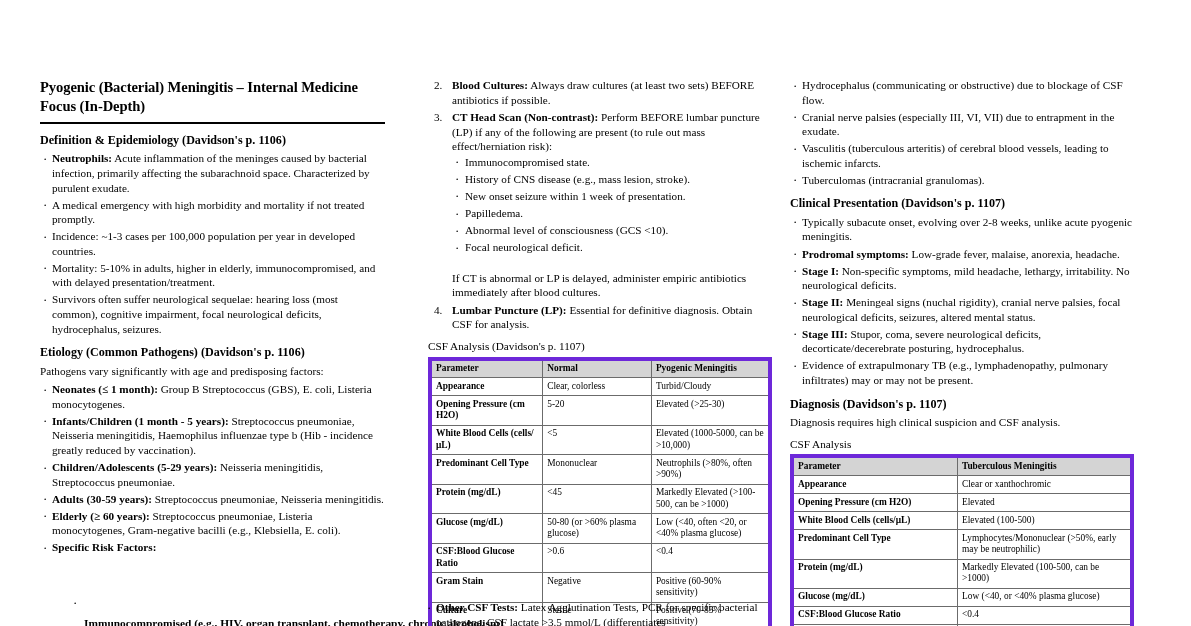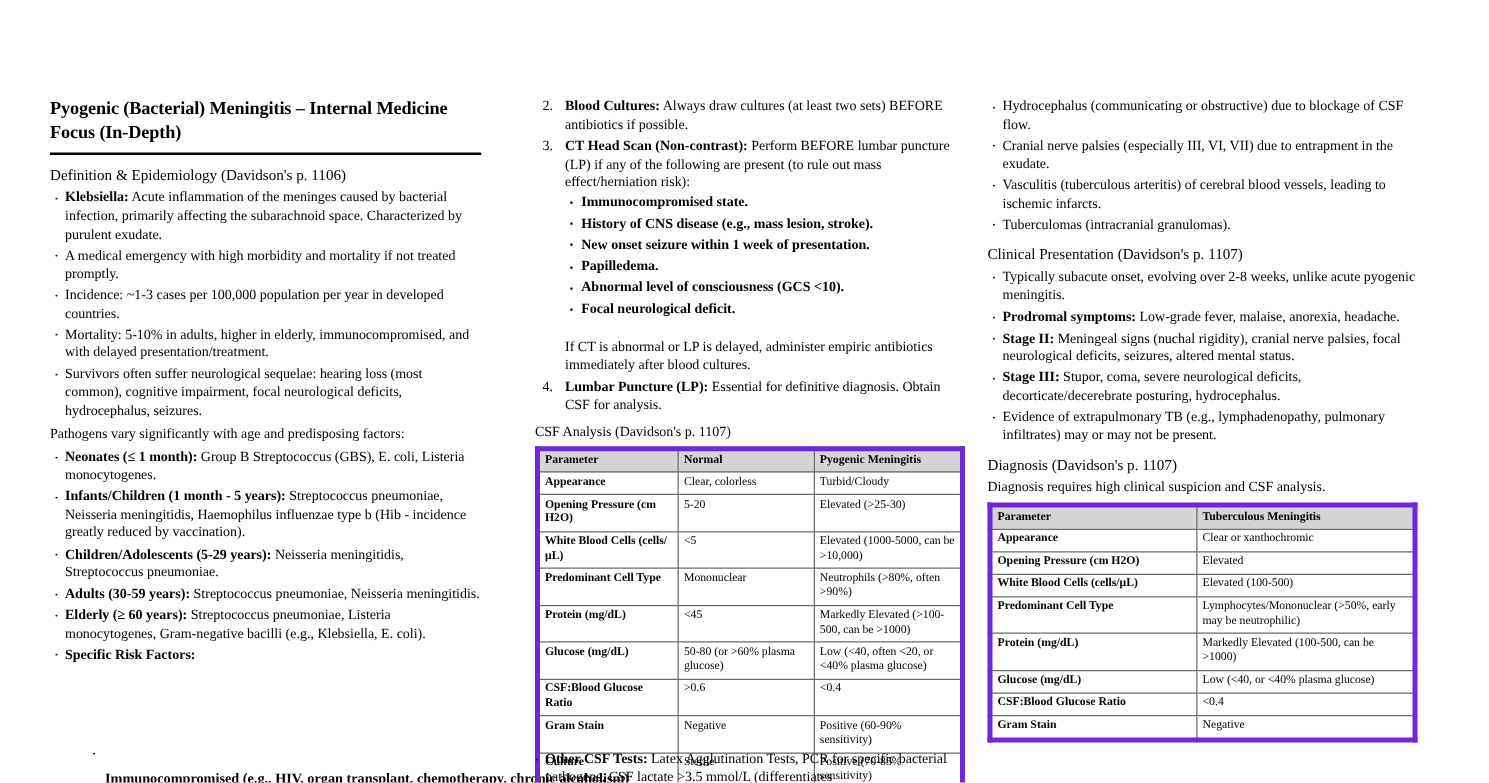--- a/index.html
+++ b/index.html
@@ -37,21 +37,21 @@
   }
   .title-rule {
     border: 0;
     border-top: 2.2px solid #000;
     margin: 0 0 9px 0;
     width: 345px;
   }
 
   h2.sec {
     font-size: 12.1px;
-    font-weight: normal;
+    font-weight: bold;
     margin: 9px 0 3px 0;
     line-height: 1.28;
   }
   h2.sec:first-child { margin-top: 0; }
 
   p.para {
     margin: 0 0 4px 0;
     line-height: 1.30;
   }
 
@@ -69,21 +69,21 @@
   ul.bul > li::before {
     content: "\00B7";
     position: absolute;
     left: 3px; top: -0.5px;
     font-size: 13px;
     line-height: 1.30;
   }
   ul.bul.sub {
     margin: 1px 0 1px 0;
   }
-  ul.bul.sub > li { padding-left: 13px; font-weight: bold; }
+  ul.bul.sub > li { padding-left: 13px; }
 
   ol.num {
     list-style: none;
     margin: 0 0 4px 0;
     padding: 0;
     counter-reset: numitem var(--start, 0);
   }
   ol.num > li {
     position: relative;
     padding-left: 24px;
@@ -167,27 +167,28 @@
 
 <div class="page">
 
   <div class="col col-left">
 
     <h1 class="doc-title">Pyogenic (Bacterial) Meningitis – Internal Medicine Focus (In-Depth)</h1>
     <hr class="title-rule">
 
     <h2 class="sec">Definition &amp; Epidemiology (Davidson's p. 1106)</h2>
     <ul class="bul">
-      <li><b class="b">Klebsiella:</b><span> Acute inflammation of the meninges caused by bacterial infection, primarily affecting the subarachnoid space. Characterized by purulent exudate.</span></li>
+      <li><b class="b">Neutrophils:</b><span> Acute inflammation of the meninges caused by bacterial infection, primarily affecting the subarachnoid space. Characterized by purulent exudate.</span></li>
       <li><span>A medical emergency with high morbidity and mortality if not treated promptly.</span></li>
       <li><span>Incidence: ~1-3 cases per 100,000 population per year in developed countries.</span></li>
       <li><span>Mortality: 5-10% in adults, higher in elderly, immunocompromised, and with delayed presentation/treatment.</span></li>
       <li><span>Survivors often suffer neurological sequelae: hearing loss (most common), cognitive impairment, focal neurological deficits, hydrocephalus, seizures.</span></li>
     </ul>
 
+    <h2 class="sec">Etiology (Common Pathogens) (Davidson's p. 1106)</h2>
     <p class="para">Pathogens vary significantly with age and predisposing factors:</p>
     <ul class="bul">
       <li><b class="b">Neonates (≤ 1 month):</b><span> Group B Streptococcus (GBS), E. coli, Listeria monocytogenes.</span></li>
       <li><b class="b">Infants/Children (1 month - 5 years):</b><span> Streptococcus pneumoniae, Neisseria meningitidis, Haemophilus influenzae type b (Hib - incidence greatly reduced by vaccination).</span></li>
       <li><b class="b">Children/Adolescents (5-29 years):</b><span> Neisseria meningitidis, Streptococcus pneumoniae.</span></li>
       <li><b class="b">Adults (30-59 years):</b><span> Streptococcus pneumoniae, Neisseria meningitidis.</span></li>
       <li><b class="b">Elderly (≥ 60 years):</b><span> Streptococcus pneumoniae, Listeria monocytogenes, Gram-negative bacilli (e.g., Klebsiella, E. coli).</span></li>
       <li><b class="b">Specific Risk Factors:</b></li>
     </ul>
   </div>
@@ -291,28 +292,30 @@
       <li><span>Hydrocephalus (communicating or obstructive) due to blockage of CSF flow.</span></li>
       <li><span>Cranial nerve palsies (especially III, VI, VII) due to entrapment in the exudate.</span></li>
       <li><span>Vasculitis (tuberculous arteritis) of cerebral blood vessels, leading to ischemic infarcts.</span></li>
       <li><span>Tuberculomas (intracranial granulomas).</span></li>
     </ul>
 
     <h2 class="sec">Clinical Presentation (Davidson's p. 1107)</h2>
     <ul class="bul">
       <li><span>Typically subacute onset, evolving over 2-8 weeks, unlike acute pyogenic meningitis.</span></li>
       <li><b class="b">Prodromal symptoms:</b><span> Low-grade fever, malaise, anorexia, headache.</span></li>
+      <li><b class="b">Stage I:</b><span> Non-specific symptoms, mild headache, lethargy, irritability. No neurological deficits.</span></li>
       <li><b class="b">Stage II:</b><span> Meningeal signs (nuchal rigidity), cranial nerve palsies, focal neurological deficits, seizures, altered mental status.</span></li>
       <li><b class="b">Stage III:</b><span> Stupor, coma, severe neurological deficits, decorticate/decerebrate posturing, hydrocephalus.</span></li>
       <li><span>Evidence of extrapulmonary TB (e.g., lymphadenopathy, pulmonary infiltrates) may or may not be present.</span></li>
     </ul>
 
     <h2 class="sec">Diagnosis (Davidson's p. 1107)</h2>
     <p class="para">Diagnosis requires high clinical suspicion and CSF analysis.</p>
 
+    <div class="tbl-cap">CSF Analysis</div>
 
     <table class="csf csf-right">
       <colgroup>
           <col class="c1">
           <col class="c2">
         </colgroup>
       <thead>
         <tr>
           <th>Parameter</th>
           <th>Tuberculous Meningitis</th>

